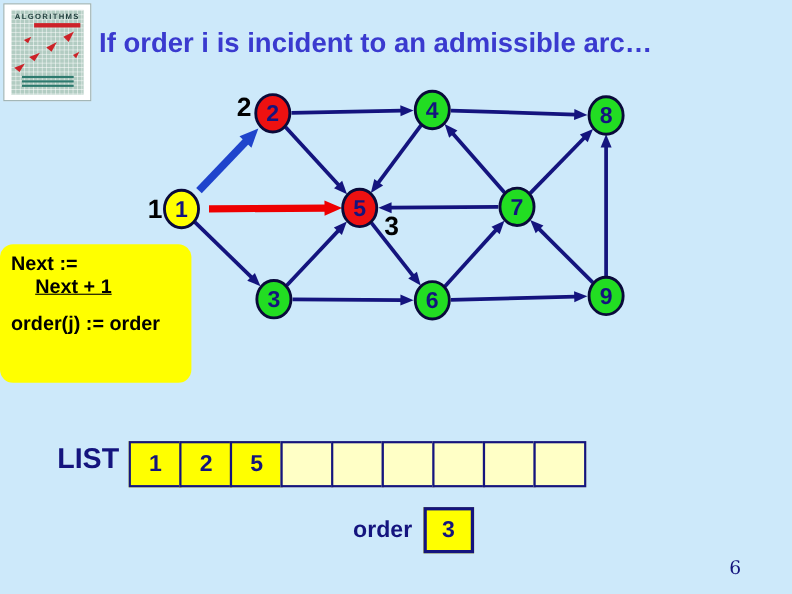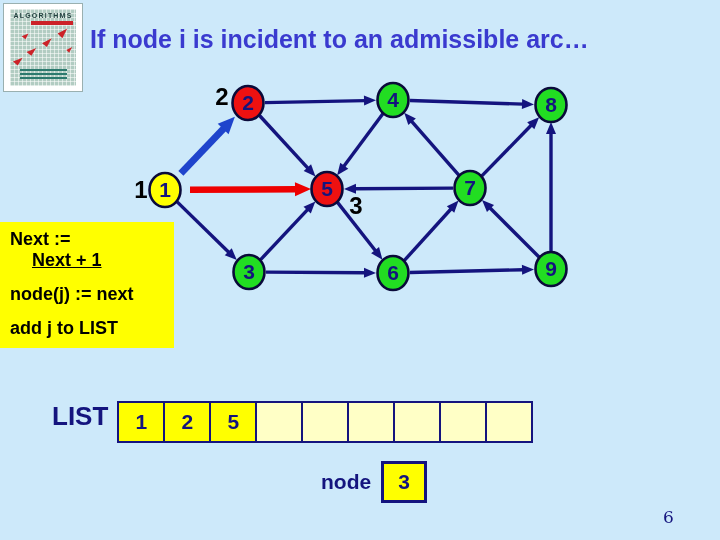--- a/index.html
+++ b/index.html
@@ -36,21 +36,21 @@
     position:absolute; left:90px; top:25px; width:625px;
     font-size:25px; font-weight:bold; color:#3A3ACF;
   }
 
   #graph-svg { position:absolute; left:0; top:0; width:720px; height:540px; }
 
   .code-box {
     position:absolute; left:0; top:222px; width:174px; height:126px;
     box-sizing:border-box; padding:7px 6px 0 10px;
     background:#FFFF00; color:#000;
-    font-size:18px; font-weight:bold; line-height:21px;
+    font-size:18px; font-weight:bold; line-height:21px;border-radius:12px;
   }
   .code-line2 { padding-left:22px;text-decoration:underline; }
   .code-line3 { margin-top:13px; }
   .code-line4 { margin-top:13px; }
 
   .list-row { position:absolute; left:52px; top:401px; height:42px; display:flex; align-items:flex-start; }
   .list-label { font-size:26px; font-weight:bold; color:#14147E; margin-right:9px; }
   .cells { display:flex; }
   .cell {
     width:48px; height:42px; box-sizing:border-box;
@@ -91,21 +91,21 @@
         <polygon points="58,24 64,21 61,27" fill="#cc2228"></polygon>
       </svg>
       <div class="cover-lines">
         <span></span>
           <span></span>
           <span></span>
       </div>
     </div>
   </div>
 
-  <div class="title" style="color: rgb(58, 58, 207);">If node i is incident to an admissible arc…</div>
+  <div class="title" style="color: rgb(58, 58, 207);">If order i is incident to an admissible arc…</div>
 
   <svg id="graph-svg" viewBox="0 0 720 540">
       <line x1="180.87639217418956" y1="173.35848049211455" x2="223.84027277840718" y2="128.3240514250431" stroke="#1F44CC" stroke-width="7"></line>
       <polygon points="234.88471950827818,116.74734220216625 228.57657730601375,134.22468015609994 217.72341240956672,123.87051134684586" fill="#1F44CC"></polygon>
       <line x1="189.99952371426662" y1="189.84568195238106" x2="296.00059059430936" y2="189.19135437904748" stroke="#EE0000" stroke-width="6.5"></line>
       <polygon points="311.00030482286934,189.09876355047612 295.043818699072,196.1973937409469 294.95740059240535,182.1976604609576" fill="#EE0000"></polygon>
       <line x1="177.16476149997334" y1="201.87512432140255" x2="228.96392223533803" y2="252.44097170592522" stroke="#14147E" stroke-width="3.4"></line>
       <polygon points="236.83523850002666,260.12487567859745 224.75566440551532,255.32030601054075 231.74103165339918,248.1645639517329" fill="#14147E"></polygon>
       <line x1="264.9963626421541" y1="102.64835111774853" x2="365.00599094233445" y2="100.57918639429653" stroke="#14147E" stroke-width="3.4"></line>
       <polygon points="376.0036373578459,100.35164888225147 364.10963104639933,105.59880181153312 363.902778762722,95.60094143379541" fill="#14147E"></polygon>
@@ -154,39 +154,38 @@
       <ellipse cx="551" cy="269" rx="15.5" ry="17" fill="#22DD22" stroke="#0A0A3A" stroke-width="2.6"></ellipse>
       <text x="551" y="276" text-anchor="middle" font-size="21" font-weight="bold" fill="#14147E" font-family="&quot;Liberation Sans&quot;, sans-serif">9</text>
       <text x="141" y="198" text-anchor="middle" font-size="24" font-weight="bold" fill="#000000" font-family="&quot;Liberation Sans&quot;, sans-serif">1</text>
       <text x="222" y="105" text-anchor="middle" font-size="24" font-weight="bold" fill="#000000" font-family="&quot;Liberation Sans&quot;, sans-serif">2</text>
       <text x="356" y="214" text-anchor="middle" font-size="24" font-weight="bold" fill="#000000" font-family="&quot;Liberation Sans&quot;, sans-serif">3</text>
     </svg>
 
   <div class="code-box" style="background: rgb(255, 255, 0);">
     <div class="code-line1">Next :=</div>
     <div class="code-line2">Next + 1</div>
-    <div class="code-line3">node(j) := next</div>
-    <div class="code-line4">add j to LIST</div>
+    <div class="code-line3">order(j) := order</div>
   </div>
 
   <div class="list-row">
     <div class="list-label">LIST</div>
     <div class="cells" id="list-cells">
         <div class="cell" style="background: rgb(255, 255, 0); border-color: rgb(20, 20, 126);">1</div>
         <div class="cell" style="background: rgb(255, 255, 0); border-color: rgb(20, 20, 126);">2</div>
         <div class="cell" style="background: rgb(255, 255, 0); border-color: rgb(20, 20, 126);">5</div>
         <div class="cell" style="background: rgb(255, 255, 198); border-color: rgb(20, 20, 126);"></div>
         <div class="cell" style="background: rgb(255, 255, 198); border-color: rgb(20, 20, 126);"></div>
         <div class="cell" style="background: rgb(255, 255, 198); border-color: rgb(20, 20, 126);"></div>
         <div class="cell" style="background: rgb(255, 255, 198); border-color: rgb(20, 20, 126);"></div>
         <div class="cell" style="background: rgb(255, 255, 198); border-color: rgb(20, 20, 126);"></div>
         <div class="cell" style="background: rgb(255, 255, 198); border-color: rgb(20, 20, 126);"></div>
       </div>
   </div>
 
   <div class="next-row">
-    <div class="next-label">node</div>
+    <div class="next-label">order</div>
     <div class="next-value-box" id="next-value-box" style="background: rgb(255, 255, 0);">3</div>
   </div>
 
   <div class="page-number">6</div>
 
 </div>
 
 </body></html>

